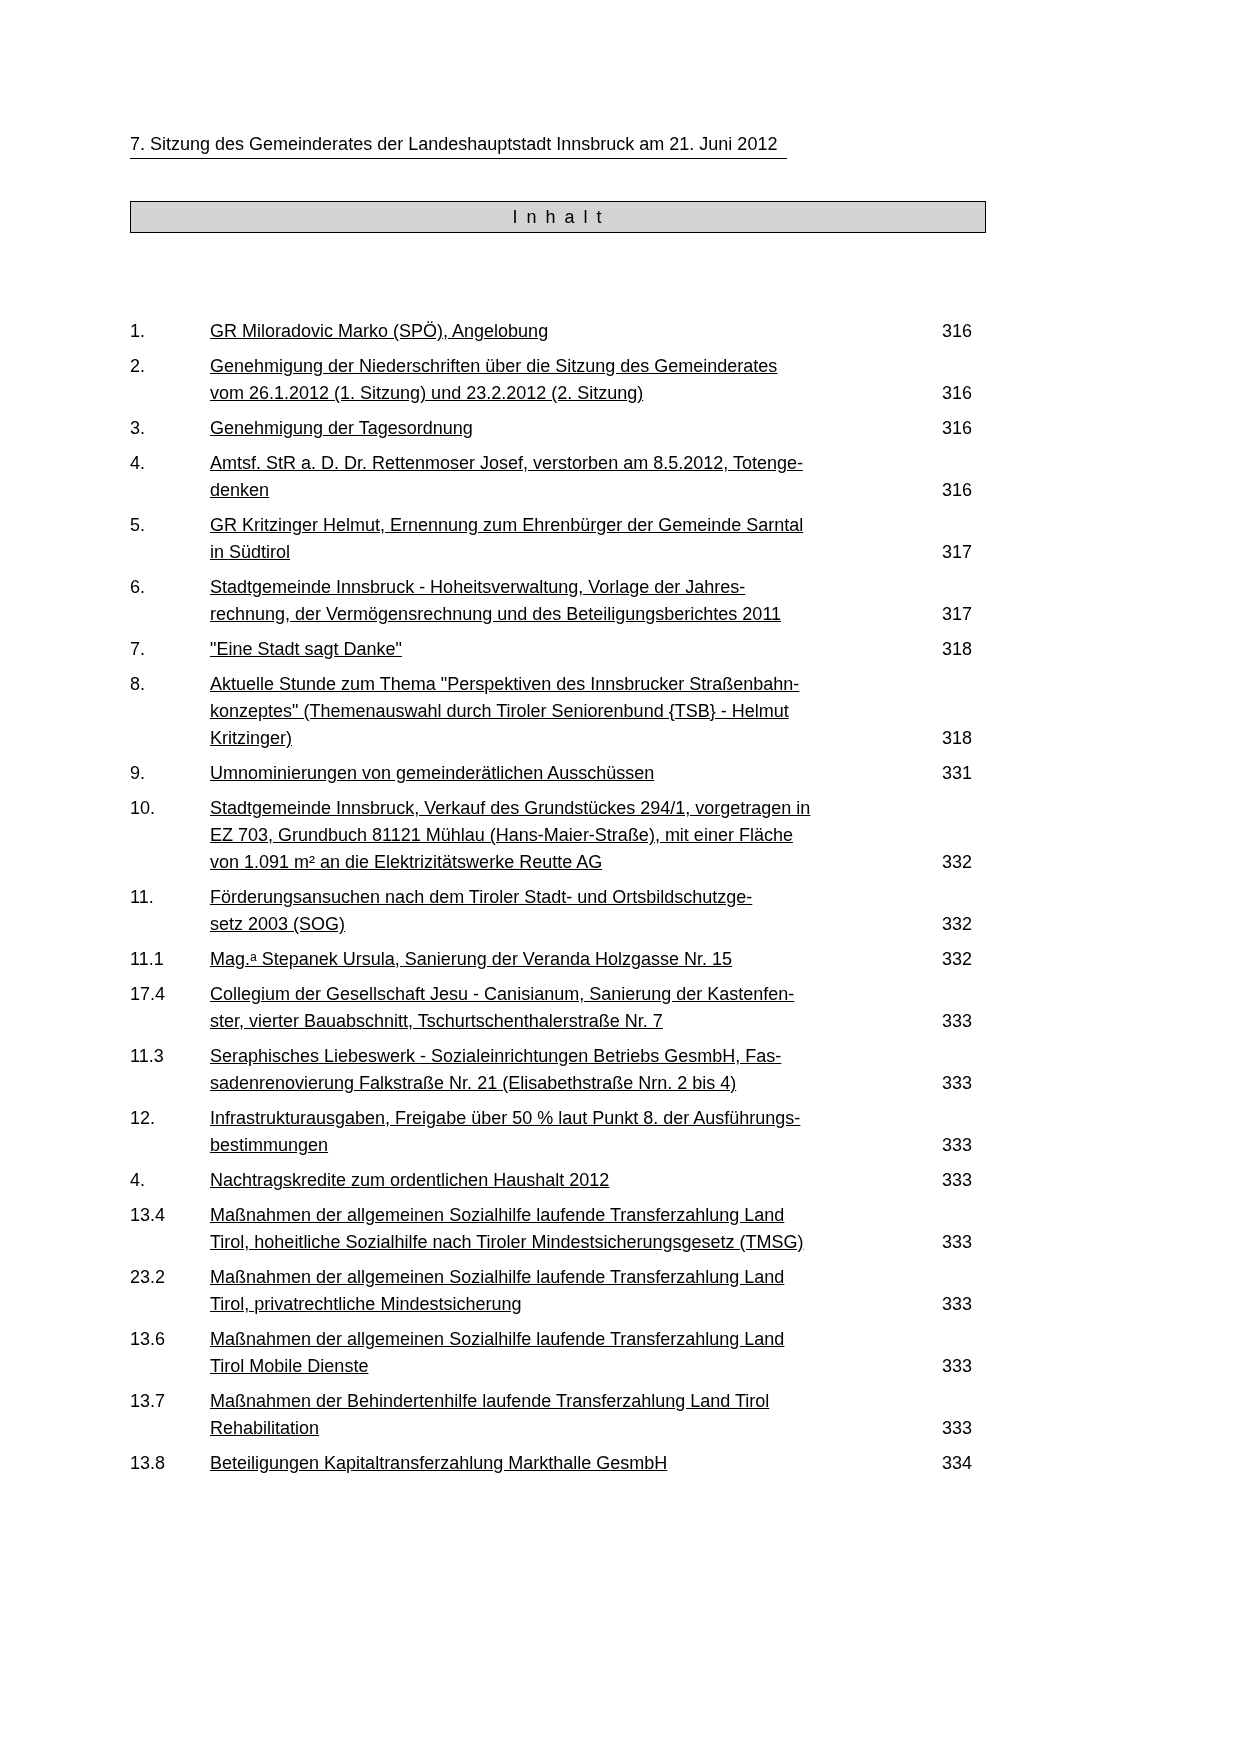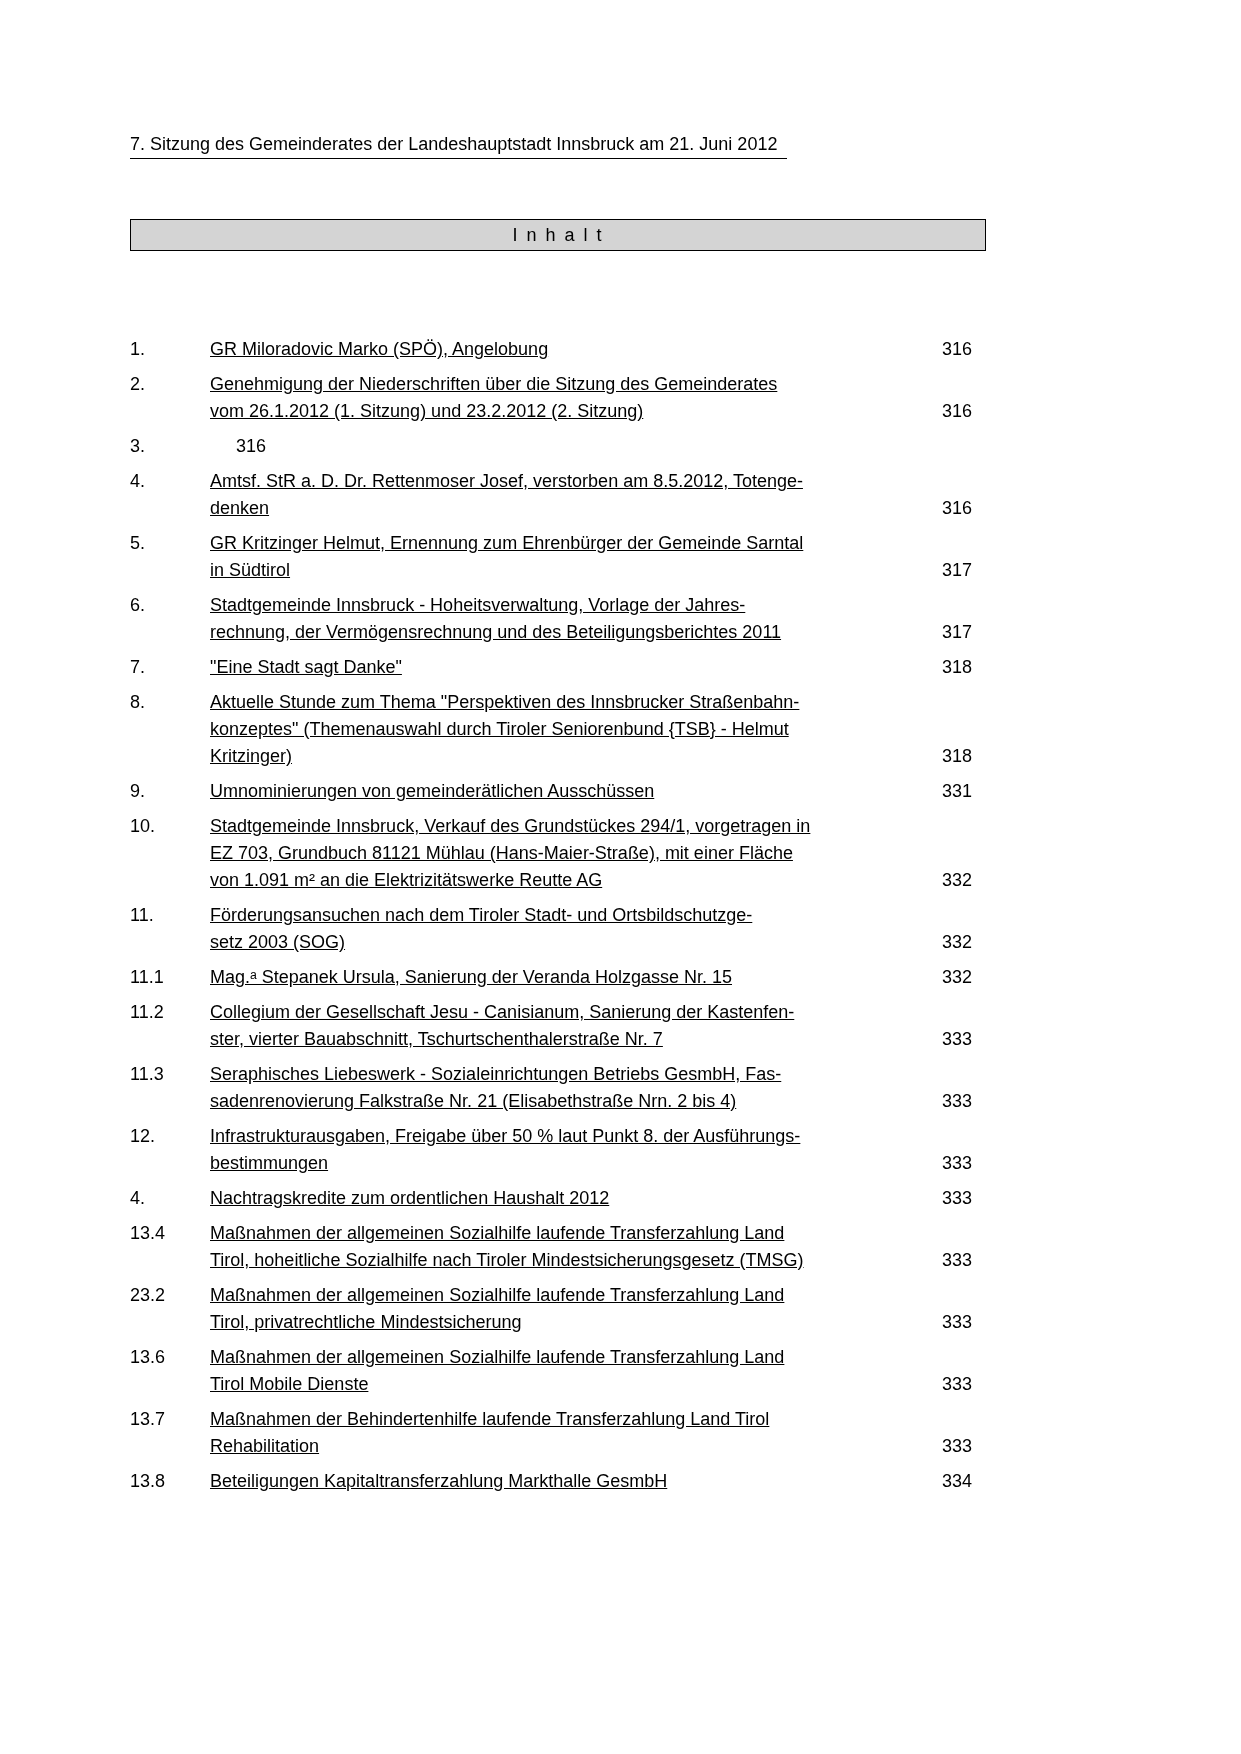--- a/index.html
+++ b/index.html
@@ -24,21 +24,21 @@
     width: 856px;
   }
   .doc-header {
     display: inline-block;
     border-bottom: 1.5px solid #000000;
     padding-bottom: 3px;
     padding-right: 10px;
     line-height: 22px;
   }
   .inhalt-box {
-    margin-top: 60px;
+    margin-top: 42px;
     border: 1.5px solid #000000;
     background: #d4d4d4;
     height: 30px;
     display: flex;
     align-items: center;
     justify-content: center;
     letter-spacing: 2px;
   }
   .toc {
     margin-top: 85px;
@@ -93,20 +93,21 @@
 
       <div class="row">
         <div class="num">2.</div>
         <div class="text">Genehmigung der Niederschriften über die Sitzung des Gemeinderates
 vom 26.1.2012 (1. Sitzung) und 23.2.2012 (2. Sitzung)</div>
         <div class="pagenum">316</div>
       </div>
 
       <div class="row">
         <div class="num">3.</div>
+        <div class="text">Genehmigung der Tagesordnung</div>
         <div class="pagenum">316</div>
       </div>
 
       <div class="row">
         <div class="num">4.</div>
         <div class="text">Amtsf. StR a. D. Dr. Rettenmoser Josef, verstorben am 8.5.2012, Totenge-
 denken</div>
         <div class="pagenum">316</div>
       </div>
 
@@ -159,21 +160,21 @@
         <div class="pagenum">332</div>
       </div>
 
       <div class="row">
         <div class="num">11.1</div>
         <div class="text">Mag.ᵃ Stepanek Ursula, Sanierung der Veranda Holzgasse Nr. 15</div>
         <div class="pagenum">332</div>
       </div>
 
       <div class="row">
-        <div class="num">11.2</div>
+        <div class="num">17.4</div>
         <div class="text">Collegium der Gesellschaft Jesu - Canisianum, Sanierung der Kastenfen-
 ster, vierter Bauabschnitt, Tschurtschenthalerstraße Nr. 7</div>
         <div class="pagenum">333</div>
       </div>
 
       <div class="row">
         <div class="num">11.3</div>
         <div class="text">Seraphisches Liebeswerk - Sozialeinrichtungen Betriebs GesmbH, Fas-
 sadenrenovierung Falkstraße Nr. 21 (Elisabethstraße Nrn. 2 bis 4)</div>
         <div class="pagenum">333</div>

